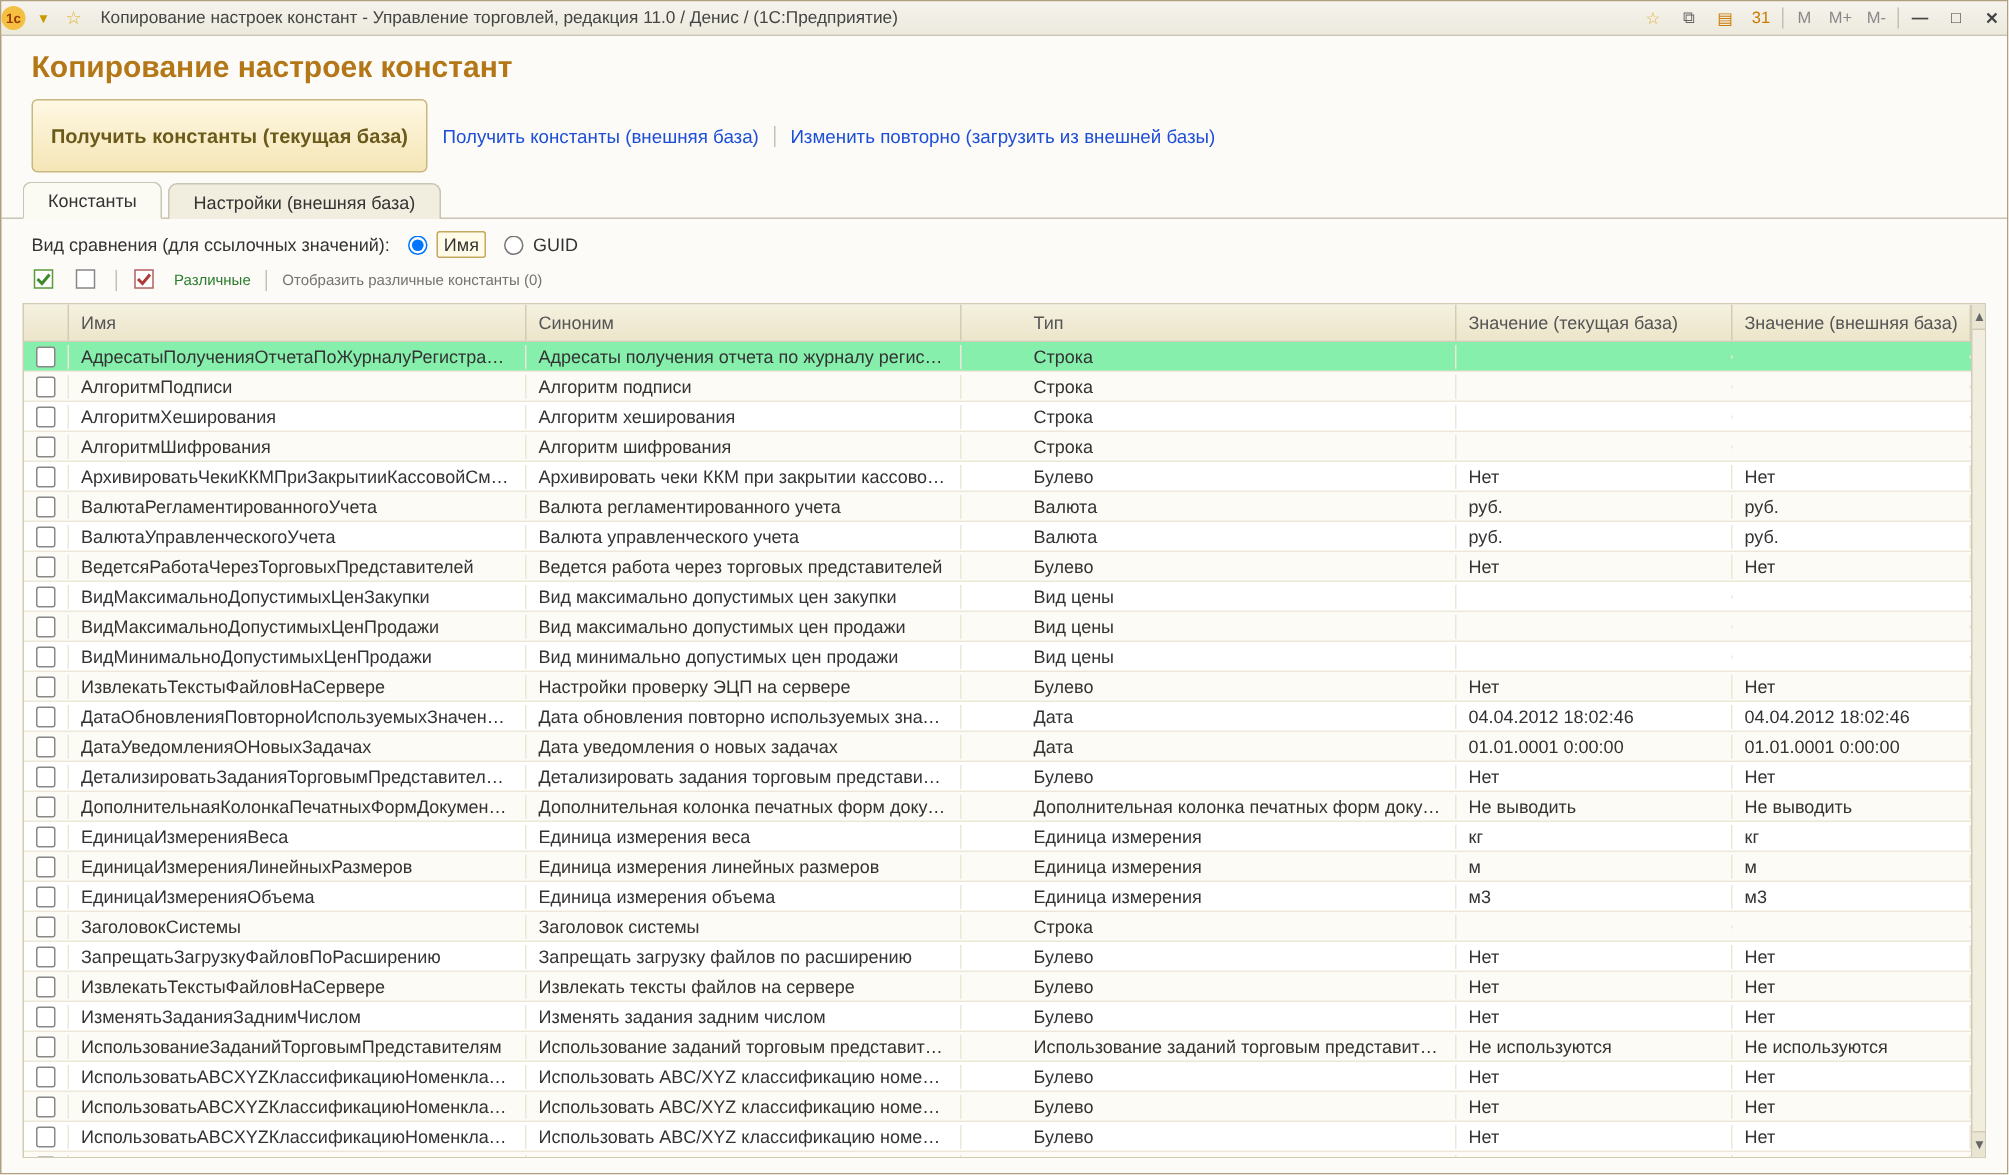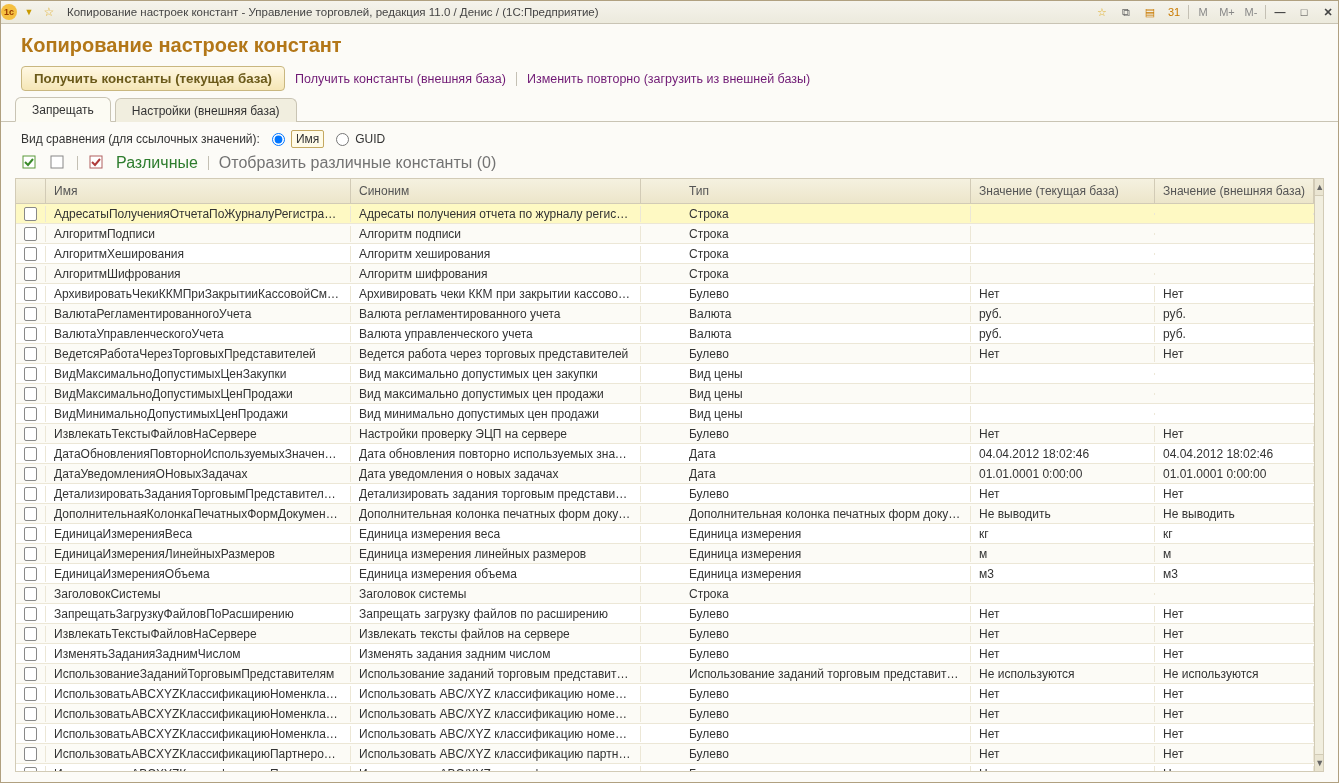--- a/index.html
+++ b/index.html
@@ -57,26 +57,26 @@
   
   .action-bar {
     padding: 3px 20px 6px 20px;
     display:flex; align-items:center; gap:10px;
     font-size: 12.5px;
   }
   .main-btn {
     background: linear-gradient(#fff8e3, #f5e6b6);
     border:1px solid #c9b780;
     border-radius:4px;
-    padding: 4px 12px;
+    padding: 16px 12px;
     font-weight:bold;
     color:#6b5a1a;
     cursor:pointer;
   }
-  .link-act { color:#701a75; cursor:pointer; }
+  .link-act { color:#1d4ed8; cursor:pointer; }
   .sep { width:1px; height:14px; background:#c4c0b4; }
 
   
   .tabs {
     display:flex;
     align-items:flex-end;
     padding: 0 14px;
     border-bottom:1px solid #c9c4b4;
   }
   .tab {
@@ -98,21 +98,21 @@
   .subbar1 {
     padding:8px 20px 4px 20px;
     display:flex; align-items:center; gap:6px;
   }
   .radio { display:inline-flex; align-items:center; gap:4px; cursor:pointer; }
   .radio input[type=radio] { margin:0 2px 0 6px; }
   .radio.sel span { border:1px solid #c4a860; padding:1px 4px; border-radius:2px; background:#fffbe8; }
   .subbar2 {
     padding:2px 20px 6px 20px;
     display:flex; align-items:center; gap:10px;
-    font-size:16px;
+    font-size:10px;
   }
   .tool-ico {
     width:18px; height:18px; display:inline-flex; align-items:center; justify-content:center;
     cursor:pointer;
   }
   .link-green { color:#2d7c2d; cursor:pointer; }
   .link-blue { color:#737373; cursor:pointer; }
 
   
   .table-wrap {
@@ -141,21 +141,21 @@
     flex:1;
     overflow:auto;
   }
   .tr {
     display:flex;
     border-bottom:1px solid #ece7d6;
     height:19px;
     align-items:center;
   }
   .tr:nth-child(even) { background:#fcfbf6; }
-  .tr.selected { background:#fef9c3; }
+  .tr.selected { background:#86efac; }
   .td {
     padding:1px 8px;
     border-right:1px solid #ece7d6;
     box-sizing:border-box;
     white-space:nowrap; overflow:hidden; text-overflow:ellipsis;
     font-size:12px;
   }
   .col-chk { width:30px; display:flex; align-items:center; justify-content:center; }
   .col-name { width:305px; }
   .col-syn { width:290px; }
@@ -210,21 +210,21 @@
   <div class="page-title">Копирование настроек констант</div>
 
   <div class="action-bar">
     <button class="main-btn">Получить константы (текущая база)</button>
     <span class="link-act">Получить константы (внешняя база)</span>
     <span class="sep"></span>
     <span class="link-act">Изменить повторно (загрузить из внешней базы)</span>
   </div>
 
   <div class="tabs">
-    <div class="tab active">Запрещать</div>
+    <div class="tab active">Константы</div>
     <div class="tab">Настройки (внешняя база)</div>
   </div>
 
   <div class="subbar1">
     <span>Вид сравнения (для ссылочных значений):</span>
     <label class="radio sel">
       <input type="radio" name="cmp" checked="" style="">
       <span>Имя</span>
     </label>
     <label class="radio">

